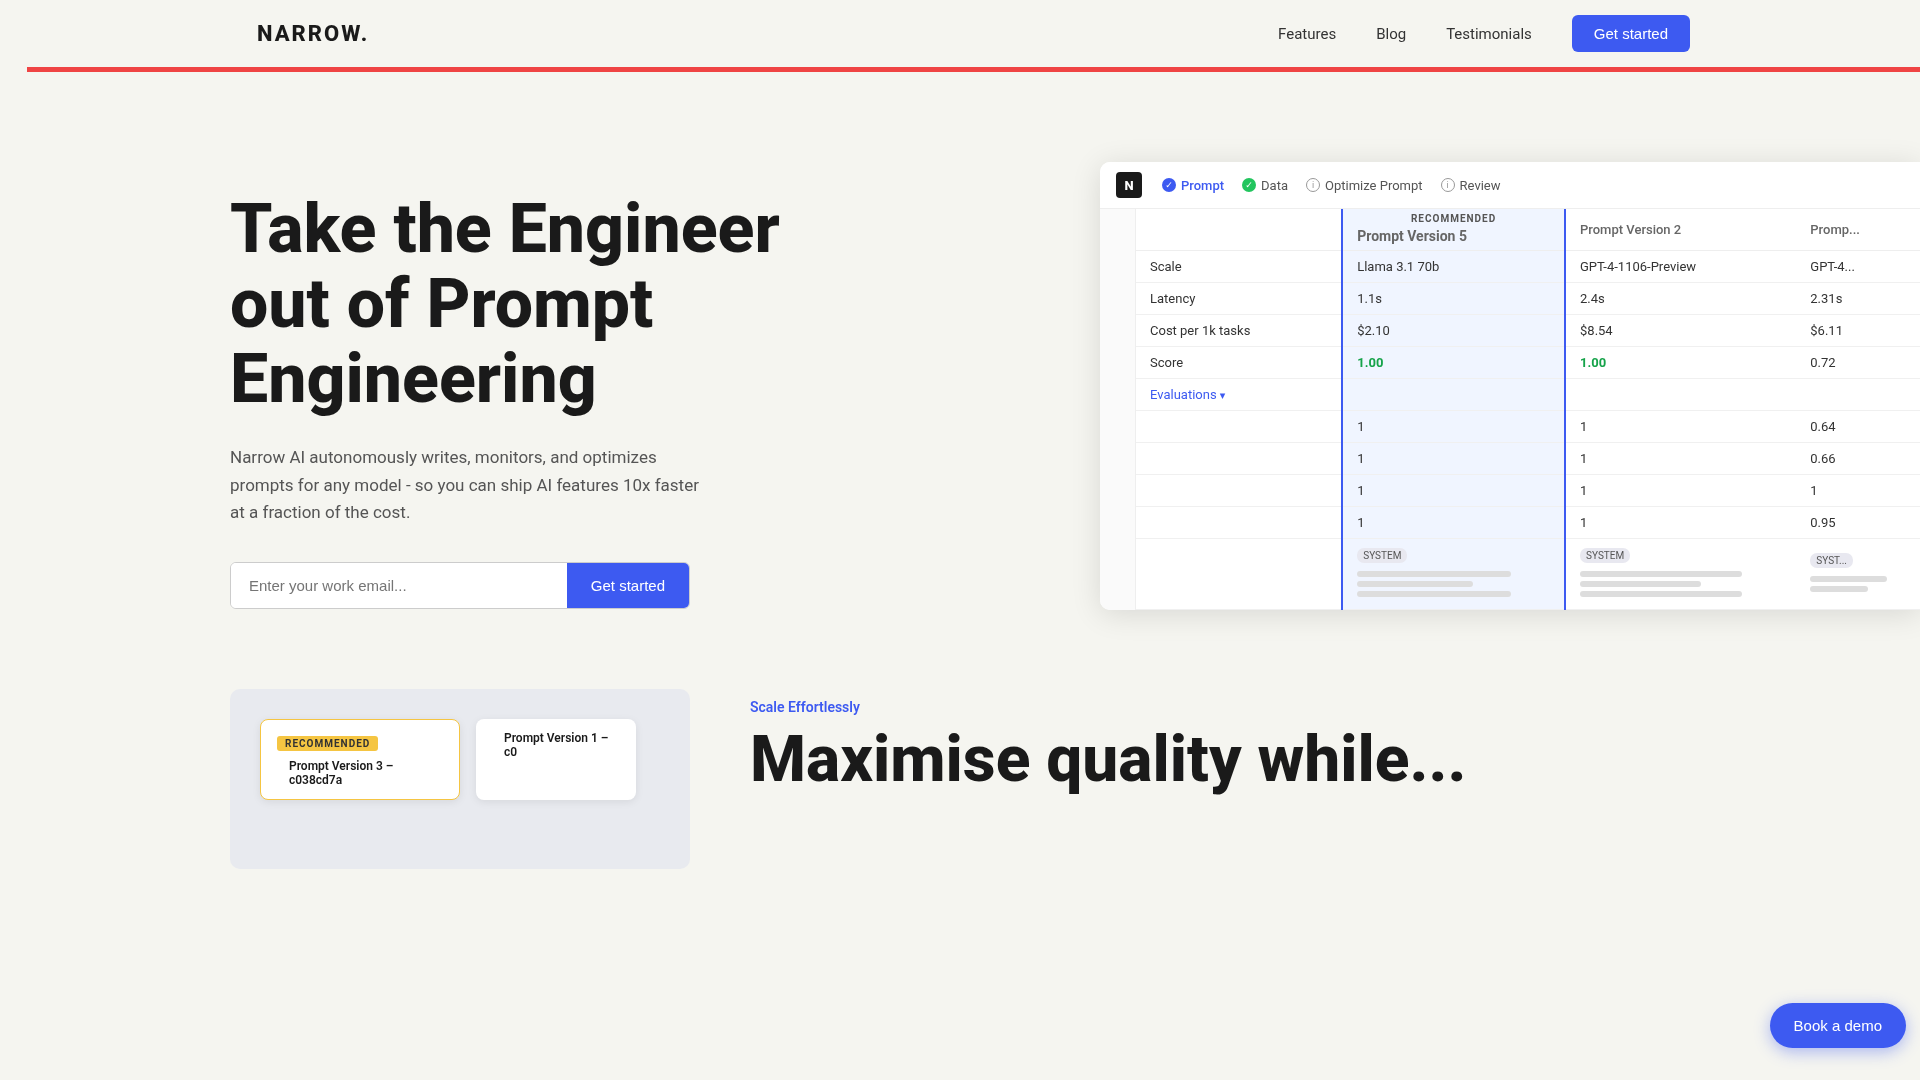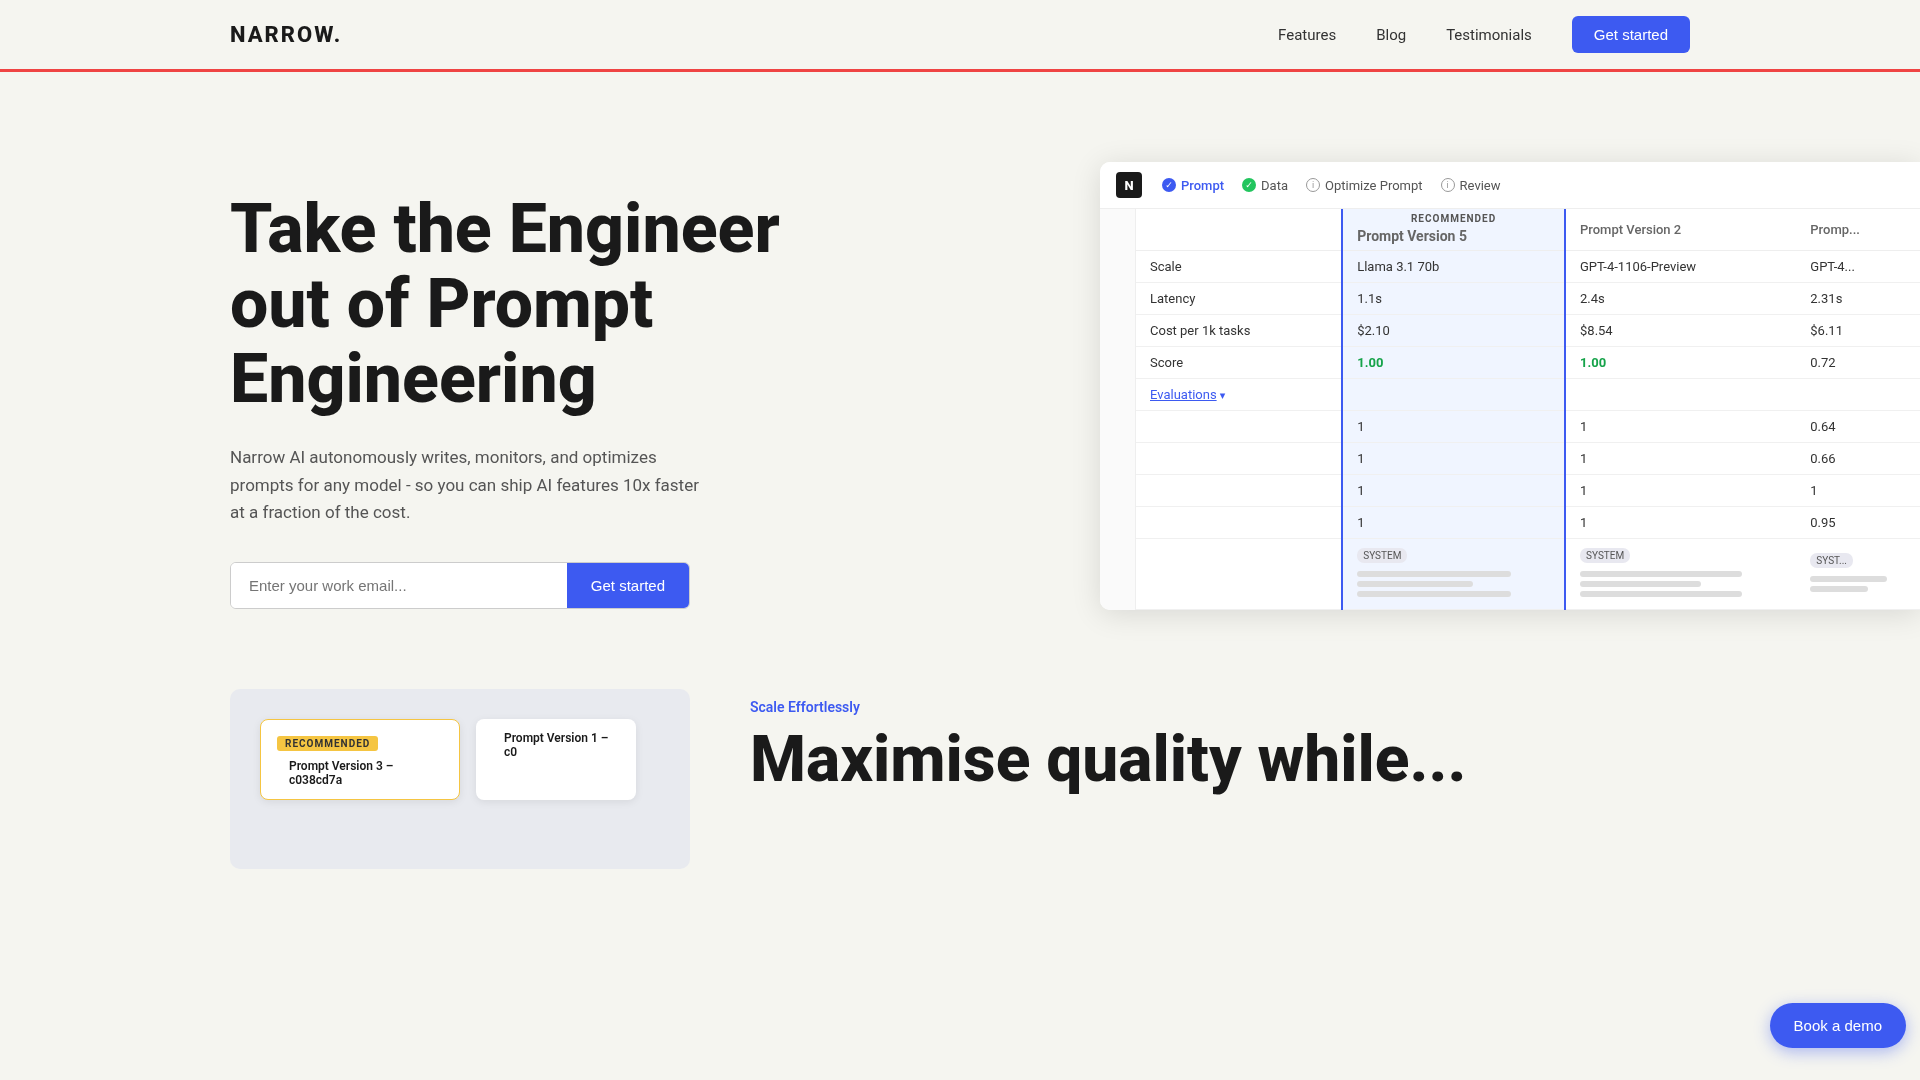--- a/index.html
+++ b/index.html
@@ -13,21 +13,22 @@
     }
 
     
     .header {
       background: #f5f5f0;
       padding: 0 230px;
       height: 72px;
       display: flex;
       align-items: center;
       justify-content: space-between;
-      border-bottom: 3px solid #ef4444;
+      border-bottom: 5px solid #ef4444;
+      margin-left: 27px;
     }
     .logo {
       font-size: 22px;
       font-weight: 800;
       letter-spacing: 2px;
       color: #1a1a1a;
     }
     .nav-links {
       display: flex;
       align-items: center;
@@ -217,21 +218,21 @@
       border-left: 2px solid #3d5af1;
       border-right: 2px solid #3d5af1;
     }
     .col-highlight-bottom {
       background: #f0f5ff;
       border-left: 2px solid #3d5af1;
       border-right: 2px solid #3d5af1;
       border-bottom: 2px solid #3d5af1;
     }
     .score-green { color: #16a34a; font-weight: 700; }
-    .evaluations-link { color: #3d5af1; font-size: 13px; cursor: pointer; text-decoration: underline; }
+    .evaluations-link { color: #3d5af1; font-size: 13px; cursor: pointer; }
     .system-label {
       background: #e8e8f0;
       color: #555;
       font-size: 10px;
       padding: 2px 6px;
       border-radius: 7px;
       display: inline-block;
       margin-bottom: 4px;
     }
     .text-placeholder {

